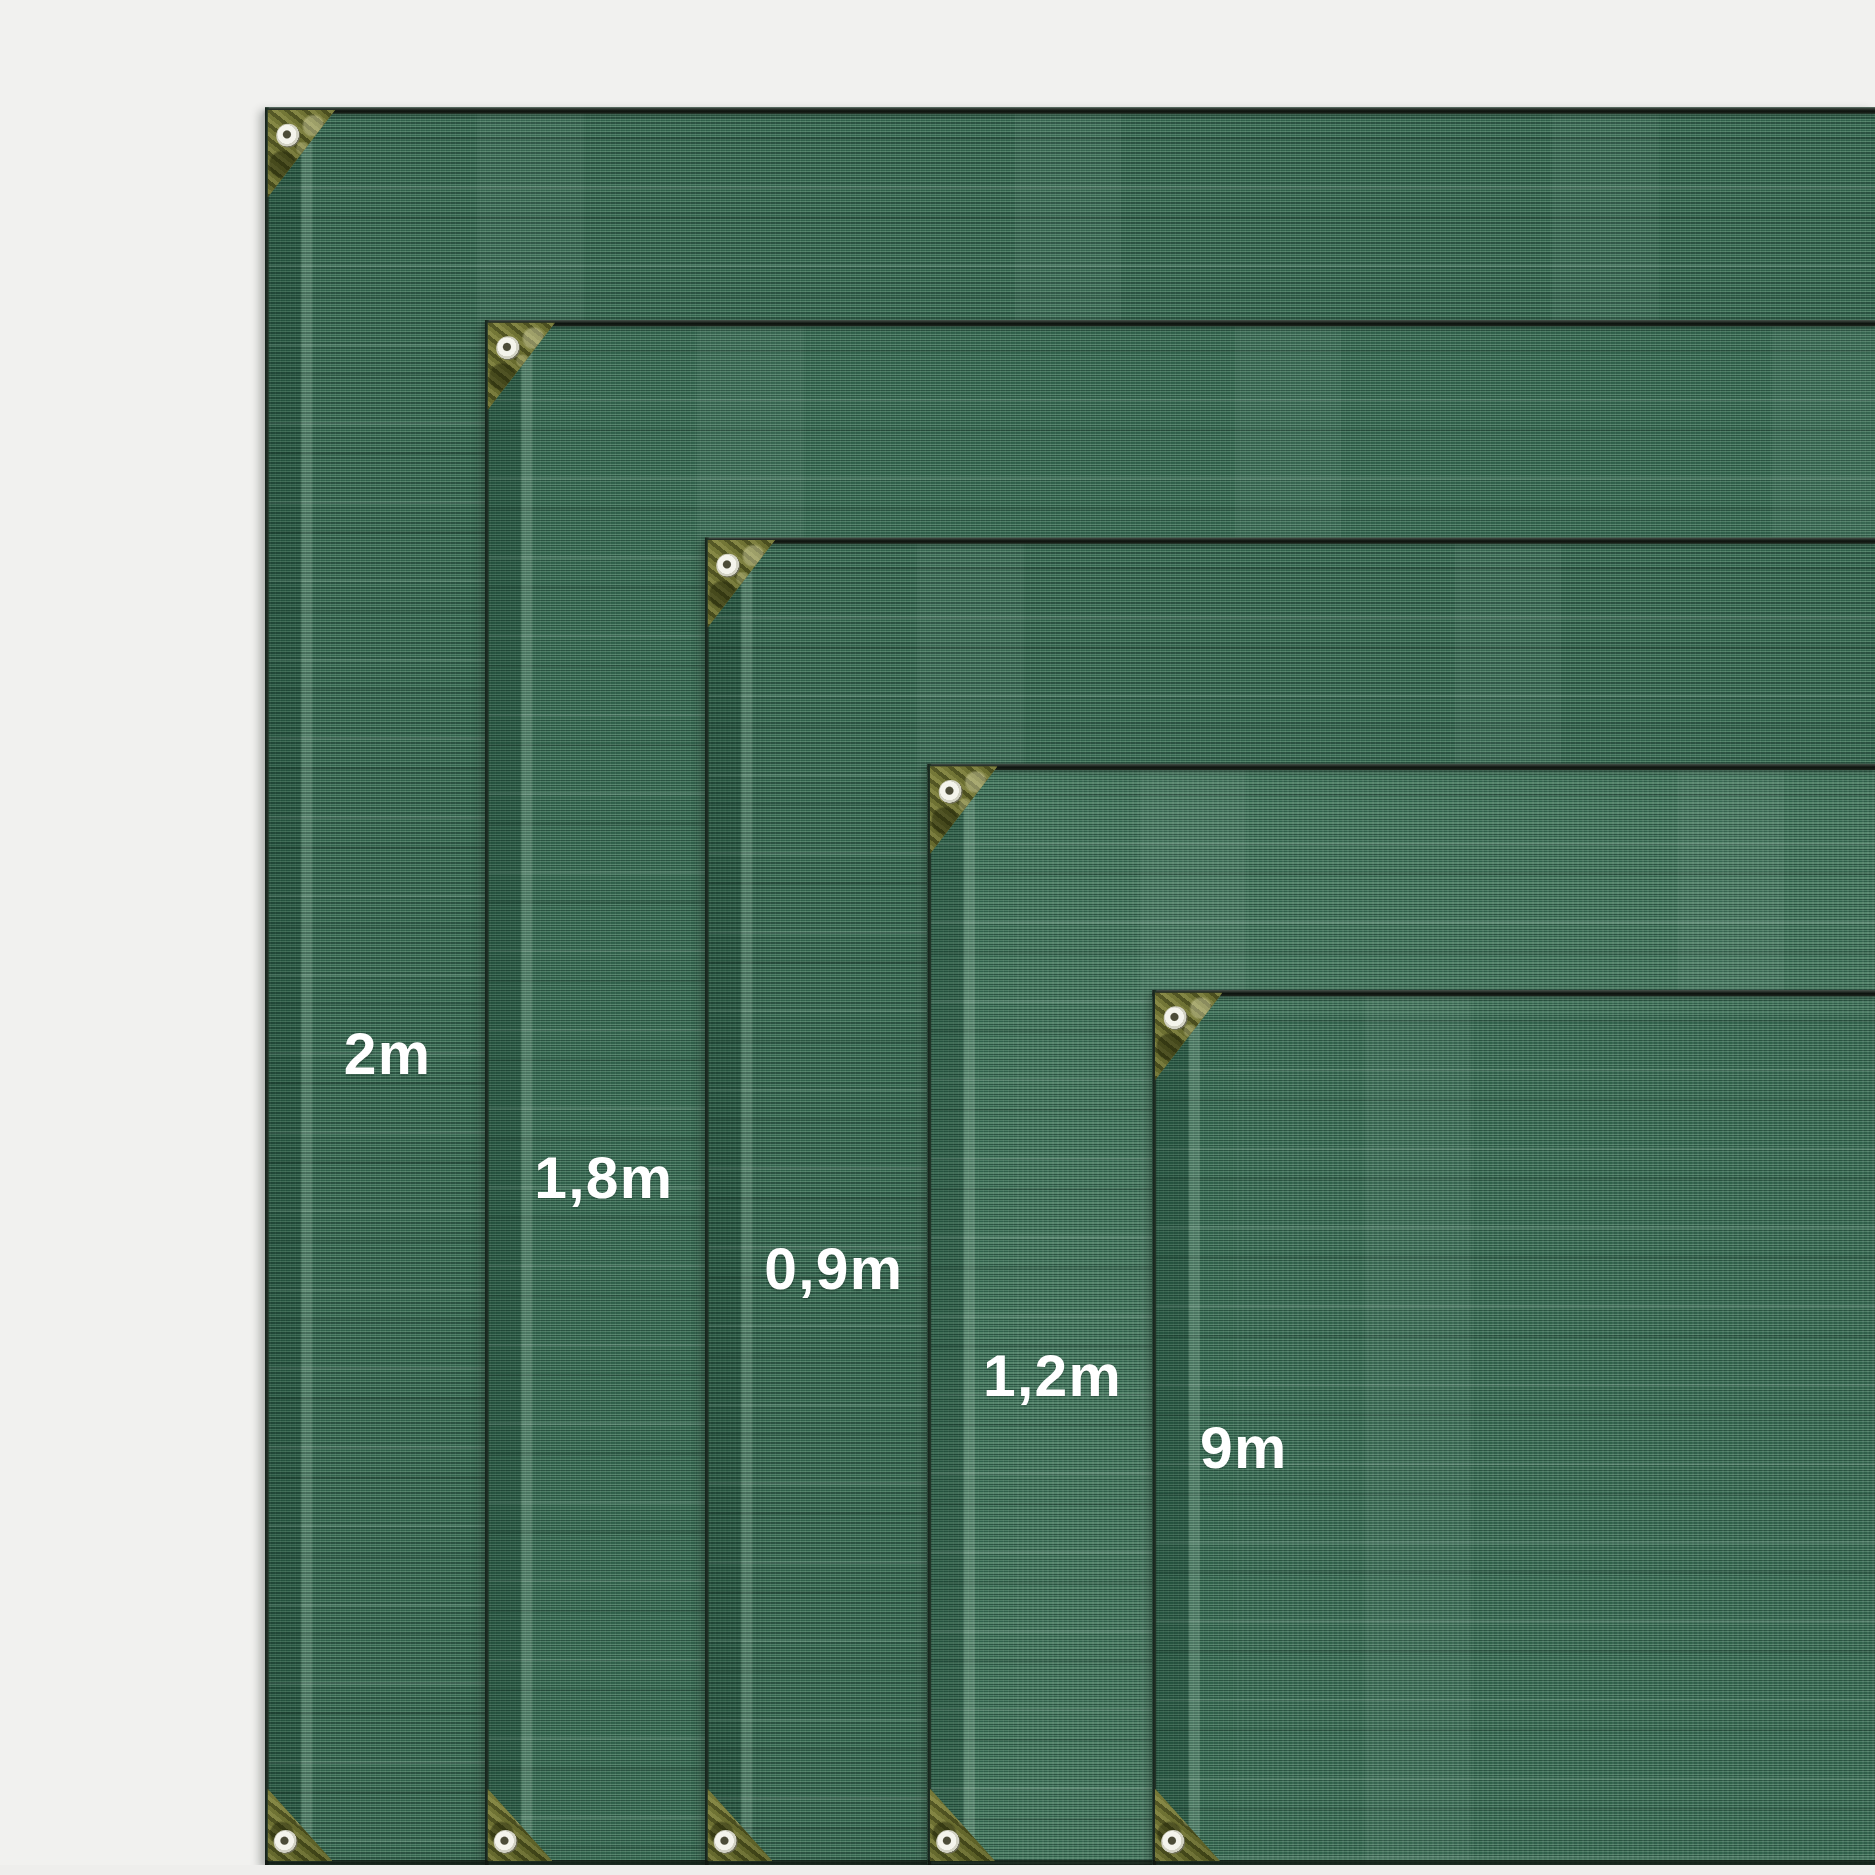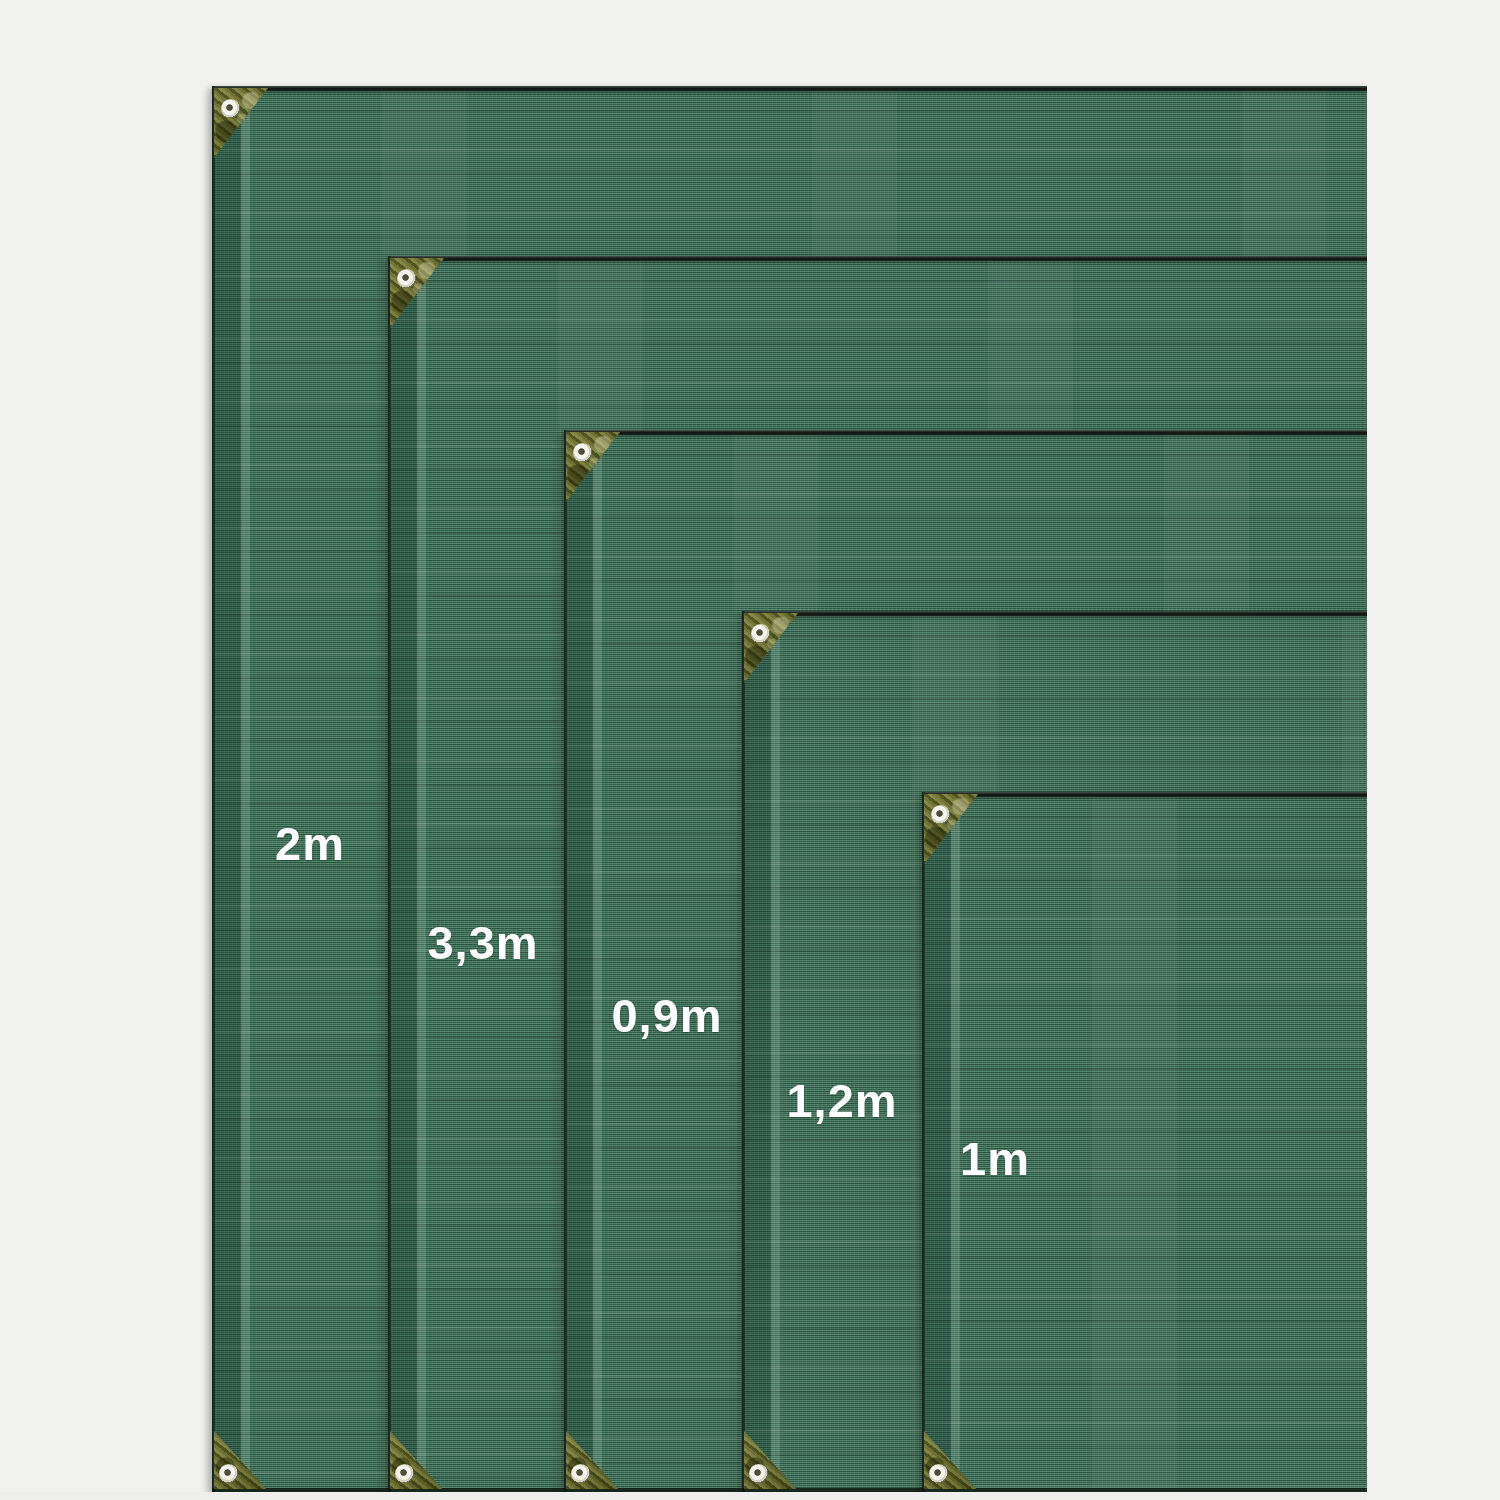--- a/index.html
+++ b/index.html
@@ -1,17 +1,17 @@
 <!DOCTYPE html>
 <html><head>
 <meta charset="utf-8">
 <style>
   html,body{margin:0;padding:0;background:#f1f1ef;}
   #stage{
-    position:relative;width:1367px;height:1500px;overflow:hidden;
+    position:relative;width:1500px;height:1500px;overflow:hidden;
     background:#f1f1ef;
     font-family:"Liberation Sans", sans-serif;
   }
   
   .panel{
     position:absolute;
     background-image:
       repeating-linear-gradient(90deg,
         rgba(255,255,255,0.05) 0 1px,
         rgba(0,0,0,0.04) 1px 2px,
@@ -176,18 +176,18 @@
       <span class="eyelet"></span>
     </div>
     <div class="tri tri-bottom">
       <span class="eyelet"></span>
     </div>
   </div>
 
   <div class="ground"></div>
 
   <div class="size-label l0">2m</div>
-  <div class="size-label l1">3,3m</div>
+  <div class="size-label l1">1,8m</div>
   <div class="size-label l2">0,9m</div>
   <div class="size-label l3">1,2m</div>
-  <div class="size-label l4">1m</div>
+  <div class="size-label l4">9m</div>
 
 </div>
 
 </body></html>

